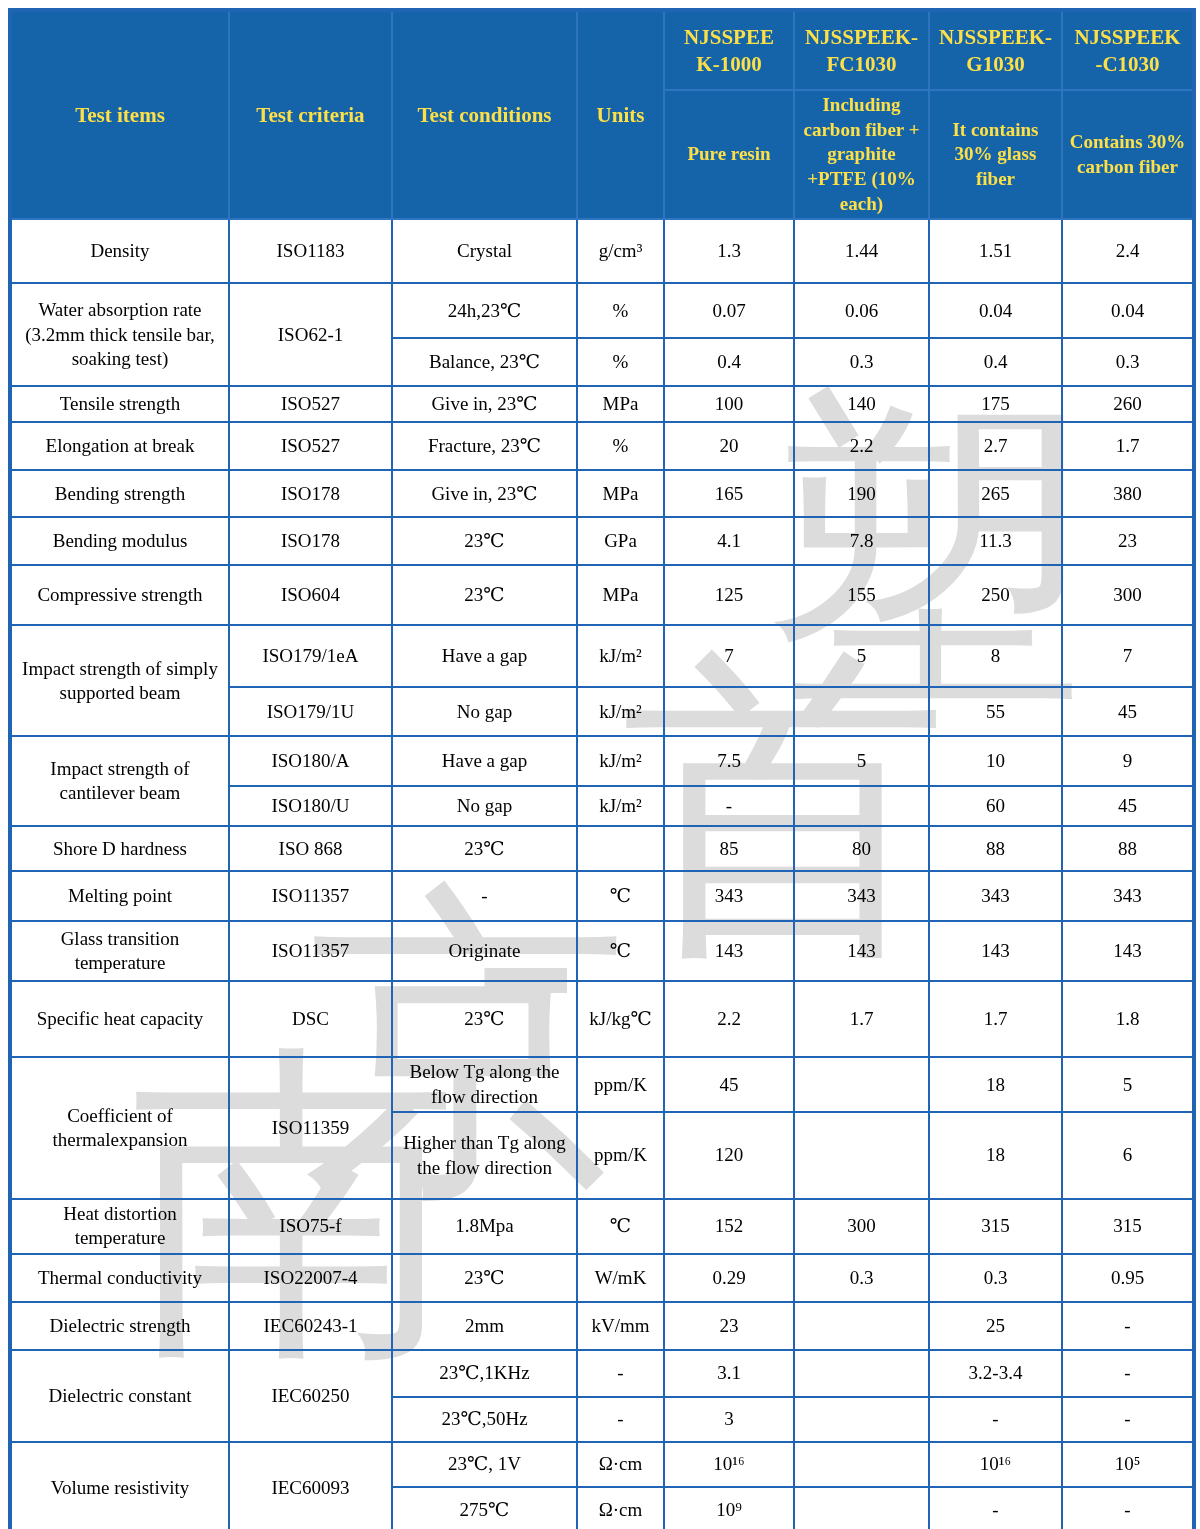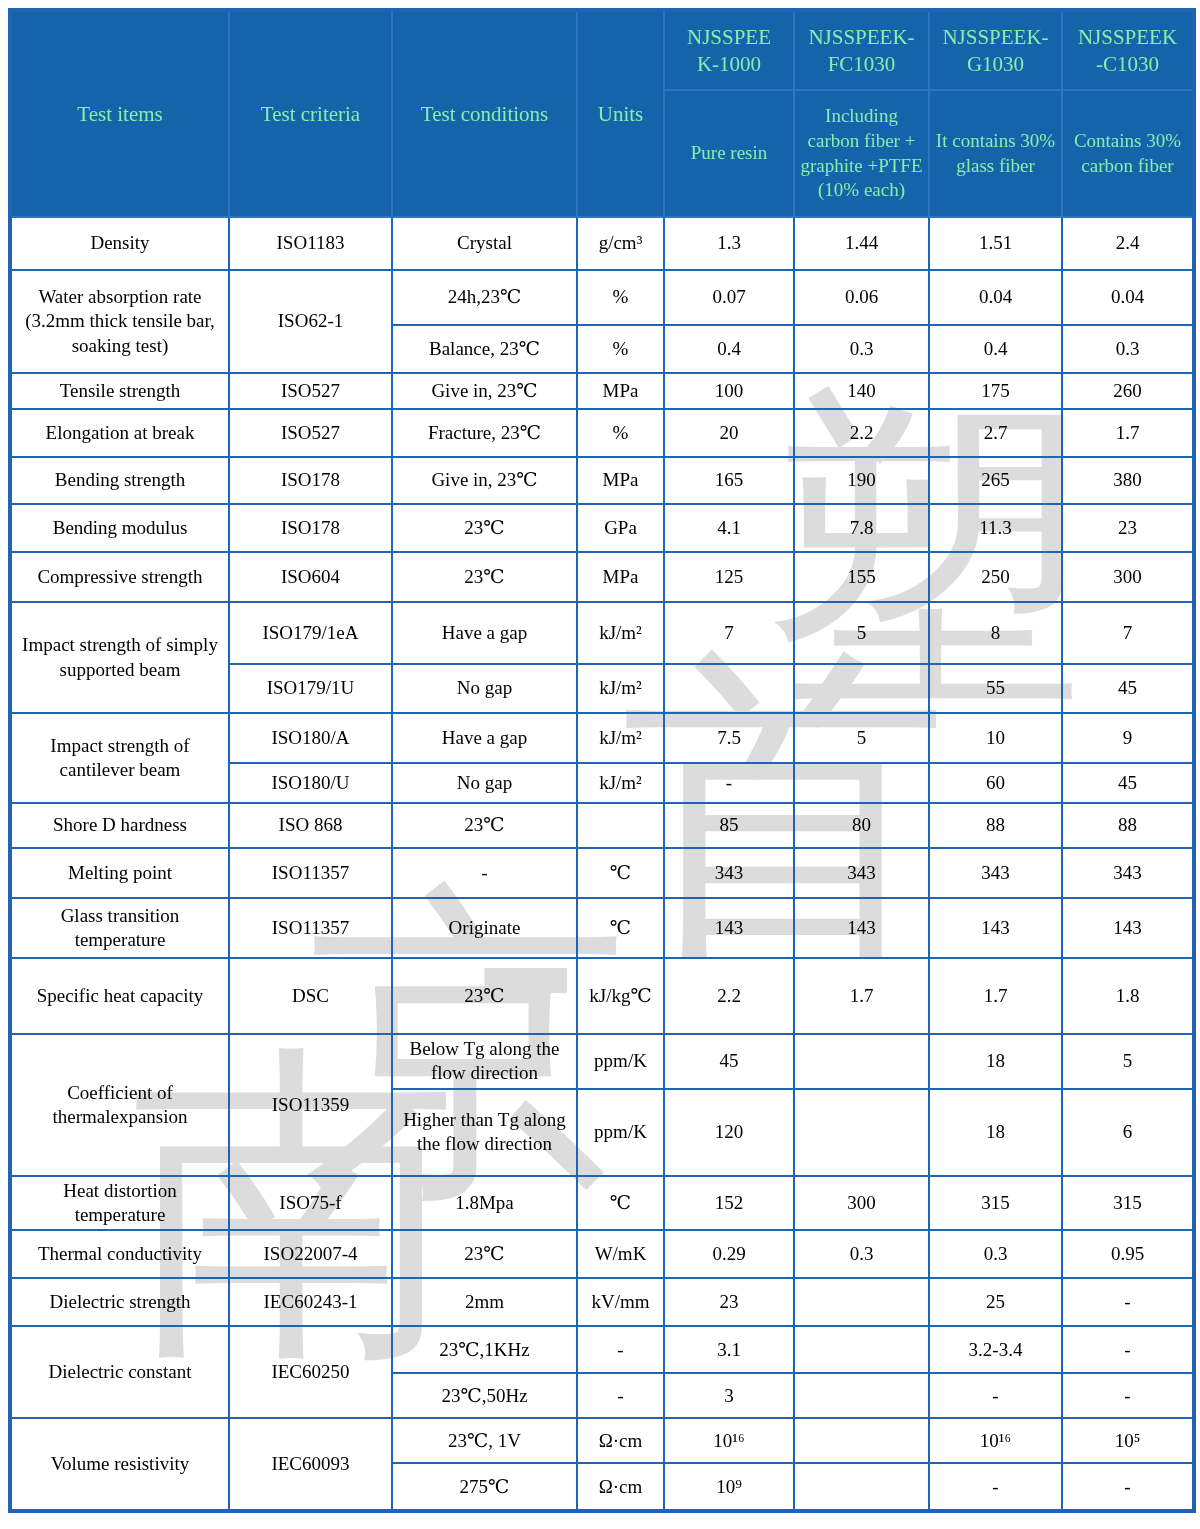--- a/index.html
+++ b/index.html
@@ -20,21 +20,21 @@
   table.spec{
     border-collapse:collapse;table-layout:fixed;width:1184px;
     border:4px solid #2065b4;background:transparent;
   }
   .spec td,.spec th{
     border:2px solid #2065b4;text-align:center;vertical-align:middle;
     padding:2px 4px;font-size:19px;line-height:1.28;background:transparent;
     overflow:hidden;
   }
   .spec thead th{
-    background:#1563a8;color:#86efac;font-weight:normal;border-color:#2e74c0;
+    background:#1563a8;color:#fde047;font-weight:bold;border-color:#2e74c0;
   }
   .spec thead th.colhead{font-size:21px;}
   .spec thead th.prodname{font-size:21px;}
   .spec thead th.proddesc{font-size:19px;line-height:1.3;}
   .spec .line{display:block;}
   .spec td{color:#000;}
 </style>
 </head>
 <body>
 
@@ -82,21 +82,21 @@
       </th>
     </tr>
     <tr style="height:127px">
       <th class="proddesc">Pure resin</th>
       <th class="proddesc">Including carbon fiber + graphite +PTFE (10% each)</th>
       <th class="proddesc">It contains 30% glass fiber</th>
       <th class="proddesc">Contains 30% carbon fiber</th>
     </tr>
   </thead>
   <tbody>
-    <tr style="height:53px">
+    <tr style="height:64px">
       <td>Density</td>
       <td>ISO1183</td>
       <td>Crystal</td>
       <td>g/cm³</td>
       <td>1.3</td>
       <td>1.44</td>
       <td>1.51</td>
       <td>2.4</td>
     </tr>
     <tr style="height:55px">
@@ -150,21 +150,21 @@
     <tr style="height:48px">
       <td>Bending modulus</td>
       <td>ISO178</td>
       <td>23℃</td>
       <td>GPa</td>
       <td>4.1</td>
       <td>7.8</td>
       <td>11.3</td>
       <td>23</td>
     </tr>
-    <tr style="height:50px">
+    <tr style="height:60px">
       <td>Compressive strength</td>
       <td>ISO604</td>
       <td>23℃</td>
       <td>MPa</td>
       <td>125</td>
       <td>155</td>
       <td>250</td>
       <td>300</td>
     </tr>
     <tr style="height:62px">

